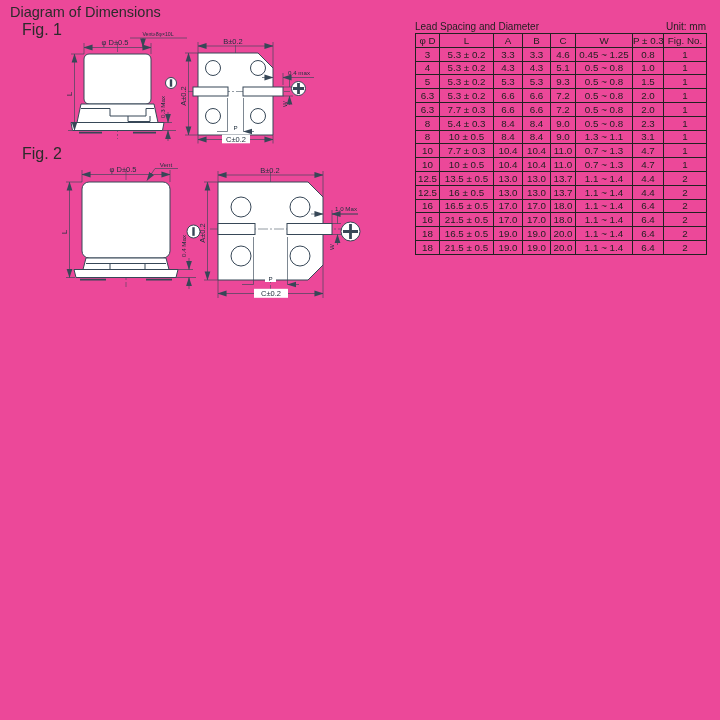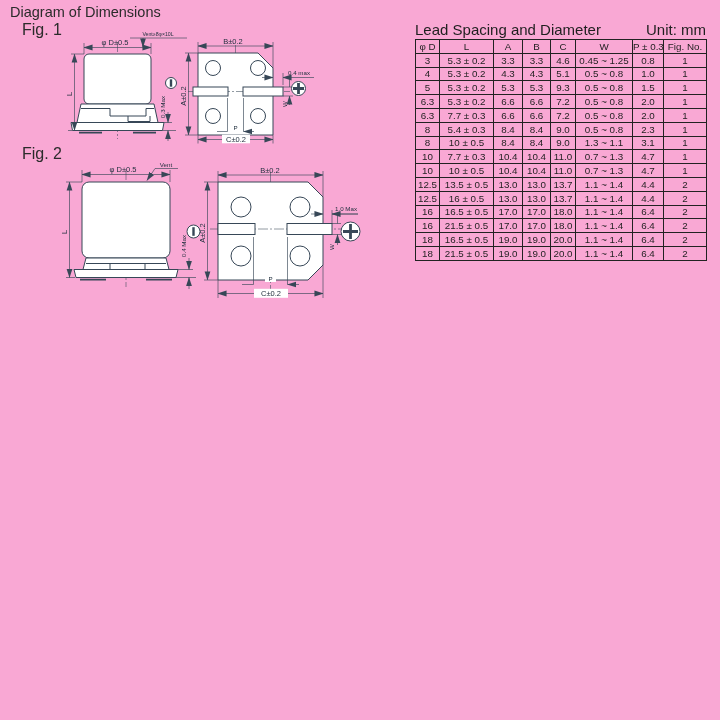--- a/index.html
+++ b/index.html
@@ -1,36 +1,36 @@
 <!DOCTYPE html>
 <html><head>
 <meta charset="utf-8">
 <style>
   html,body{margin:0;padding:0;background:#fff;}
-  .page{position:relative;width:720px;height:720px;background:#f9a8d4;overflow:hidden;
+  .page{position:relative;width:720px;height:720px;background:#ec4899;overflow:hidden;
         font-family:"Liberation Sans",sans-serif;color:#222;}
   .page-title{position:absolute;left:10px;top:4px;font-size:14.5px;color:#2b2b2b;}
   .fig-label{position:absolute;font-size:16px;color:#2b2b2b;}
   .drawing-svg{position:absolute;left:0;top:0;}
   
   .ol{fill:none;stroke:#374757;stroke-width:1;}
   .olf{fill:#ffffff;stroke:#374757;stroke-width:1;}
   .thin{fill:none;stroke:#374757;stroke-width:0.65;}
   .dim{fill:none;stroke:#374757;stroke-width:0.65;}
   .cl{fill:none;stroke:#374757;stroke-width:0.55;stroke-dasharray:10 2 2 2;}
   .lead{fill:none;stroke:#374757;stroke-width:1.8;}
   .dtx{font-family:"Liberation Sans",sans-serif;font-size:7.5px;fill:#22303f;}
   .stx{font-family:"Liberation Sans",sans-serif;font-size:6.2px;fill:#22303f;}
   .vtx{font-family:"Liberation Sans",sans-serif;font-size:5.2px;fill:#22303f;}
   .polbar{stroke:#374757;stroke-width:2.4;}
   .crossbar{stroke:#374757;stroke-width:2.8;}
   
   .table-wrap{position:absolute;left:415px;top:21px;width:291px;}
   .table-titlebar{display:flex;justify-content:space-between;align-items:baseline;
-      font-size:15px;color:#1f1f1f;margin-bottom:1px;}
+      font-size:10px;color:#1f1f1f;margin-bottom:1px;}
   table.dims{border-collapse:collapse;table-layout:fixed;width:291px;}
   table.dims th,table.dims td{border:1px solid #222;font-size:9.8px;font-weight:normal;
       text-align:center;vertical-align:middle;height:12.8px;padding:0;color:#1f1f1f;
       white-space:nowrap;overflow:hidden;}
 </style>
 </head>
 <body>
 
 <div class="page">
 

